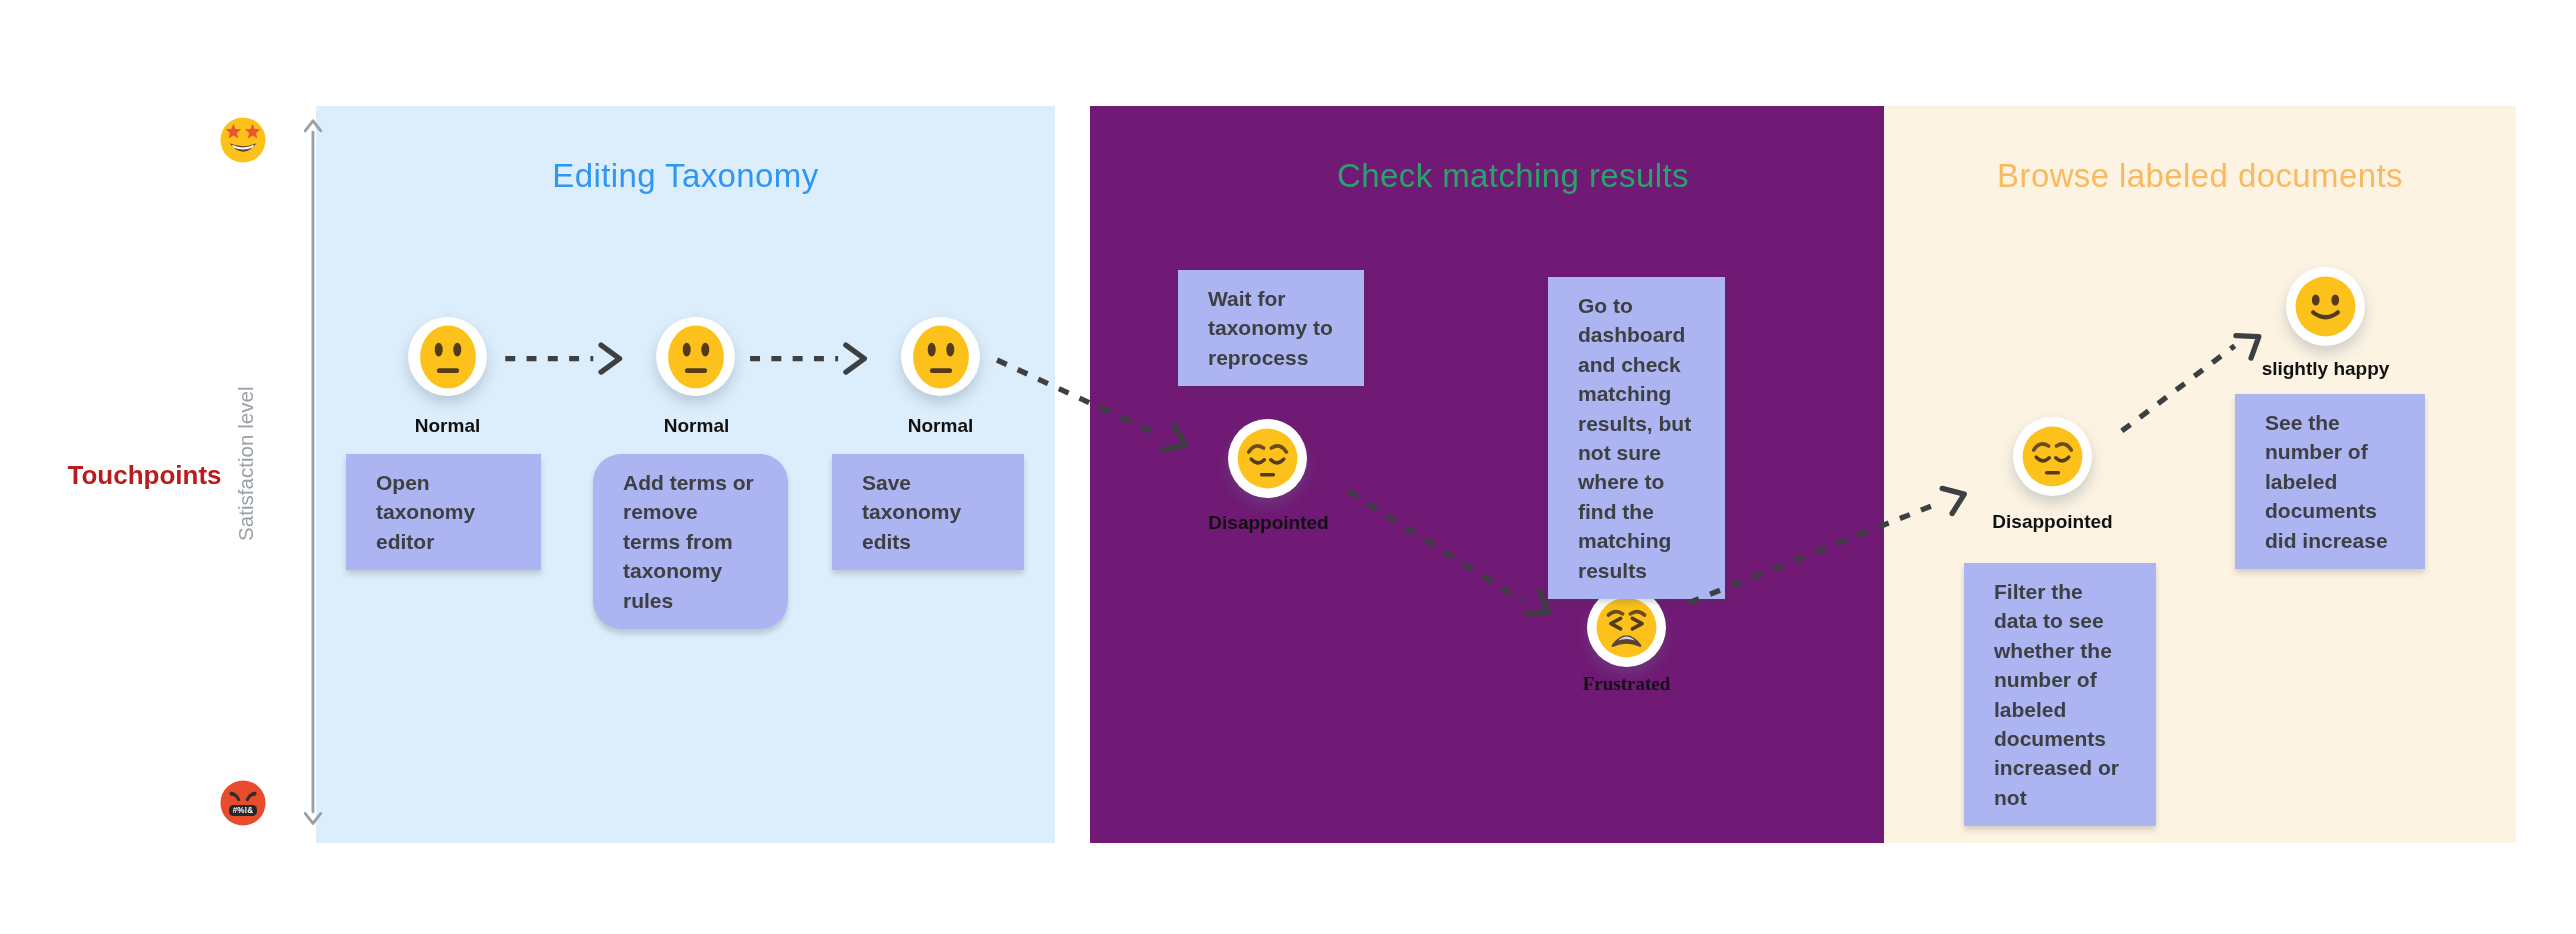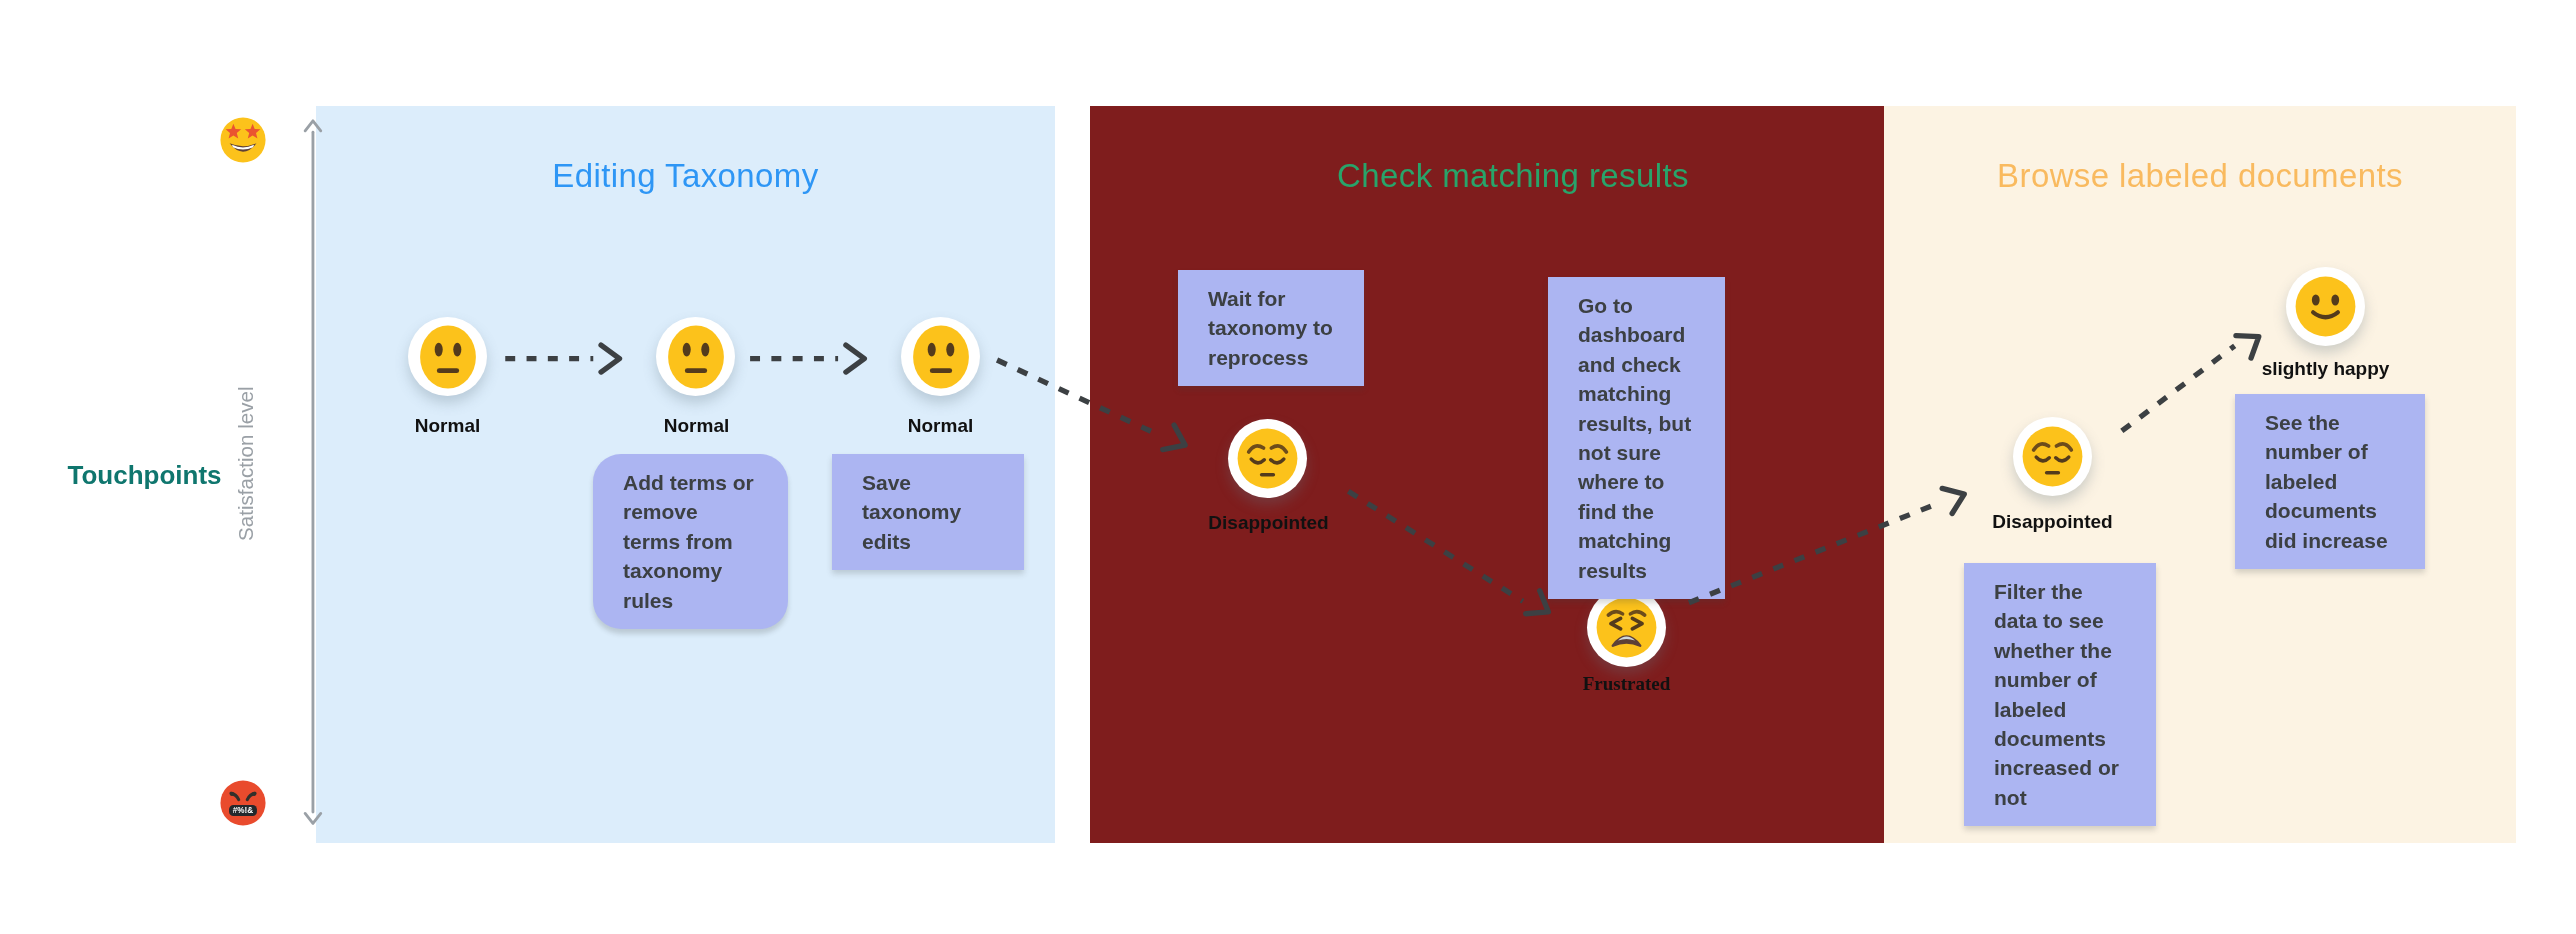--- a/index.html
+++ b/index.html
@@ -10,21 +10,21 @@
     background: #ffffff;
     font-family: "Liberation Sans", sans-serif;
     overflow: hidden;
   }
   .section {
     position: absolute;
     top: 106px;
     height: 737px;
   }
   .section.s1 { left: 316px;  width: 739px; background: #DCEDFB; }
-  .section.s2 { left: 1090px; width: 846px; background: #7f1d1d; }
+  .section.s2 { left: 1090px; width: 846px; background: #701a75; }
   .section.s3 { left: 1884px; width: 632px;  background: #FCF3E3; }
   .section-title {
     position: absolute;
     top: 51px;
     left: 0;
     width: 100%;
     text-align: center;
     font-size: 33px;
     font-weight: 400;
     letter-spacing: 0.4px;
@@ -64,21 +64,21 @@
     box-shadow: 0 4.3px 5.7px rgba(60,64,67,0.20);
   }
   .touchpoints {
     position: absolute;
     left: 62px;
     top: 460px;
     width: 165px;
     text-align: center;
     font-size: 26px;
     font-weight: bold;
-    color: #0f766e;
+    color: #b91c1c;
   }
   .satisfaction {
     position: absolute;
     left: 234px;
     top: 392px;
     height: 149px;
     width: 38px;
     writing-mode: vertical-rl;
     transform: rotate(180deg);
     text-align: center;
@@ -159,20 +159,21 @@
   <div class="badge" style="left:901px; top:317px;">
     <svg width="62" height="68" viewBox="0 0 100 108">
       <ellipse cx="50" cy="54" rx="45" ry="51" fill="#FCC21B"></ellipse>
       <ellipse cx="35" cy="42" rx="6.5" ry="11" fill="#543B1C"></ellipse>
       <ellipse cx="65" cy="42" rx="6.5" ry="11" fill="#543B1C"></ellipse>
       <rect x="32" y="72" width="36" height="8" rx="4" fill="#543B1C"></rect>
     </svg>
   </div>
   <div class="emotion-label" style="left:827px; top:415px;">Normal</div>
 
+  <div class="note" style="left:346px; top:454px; width:195px; min-height:94px;">Open taxonomy editor</div>
   <div class="note" style="left:593px; top:454px; width:195px; min-height:148px;border-radius:28px;">Add terms or remove terms from taxonomy rules</div>
   <div class="note" style="left:832px; top:454px; width:192px; min-height:89px;">Save taxonomy edits</div>
 
   <div class="badge" style="left:1228px; top:419px;">
     <svg width="65" height="65" viewBox="0 0 100 100">
       <circle cx="50" cy="50" r="46" fill="#FCC21B"></circle>
       <path d="M21,40 Q30,25 44,34" stroke="#6D4C1B" stroke-width="5.5" fill="none" stroke-linecap="round"></path>
       <path d="M56,34 Q70,25 79,40" stroke="#6D4C1B" stroke-width="5.5" fill="none" stroke-linecap="round"></path>
       <path d="M25,51 Q35,62 45,52" stroke="#543B1C" stroke-width="5.5" fill="none" stroke-linecap="round"></path>
       <path d="M55,52 Q65,62 75,51" stroke="#543B1C" stroke-width="5.5" fill="none" stroke-linecap="round"></path>

